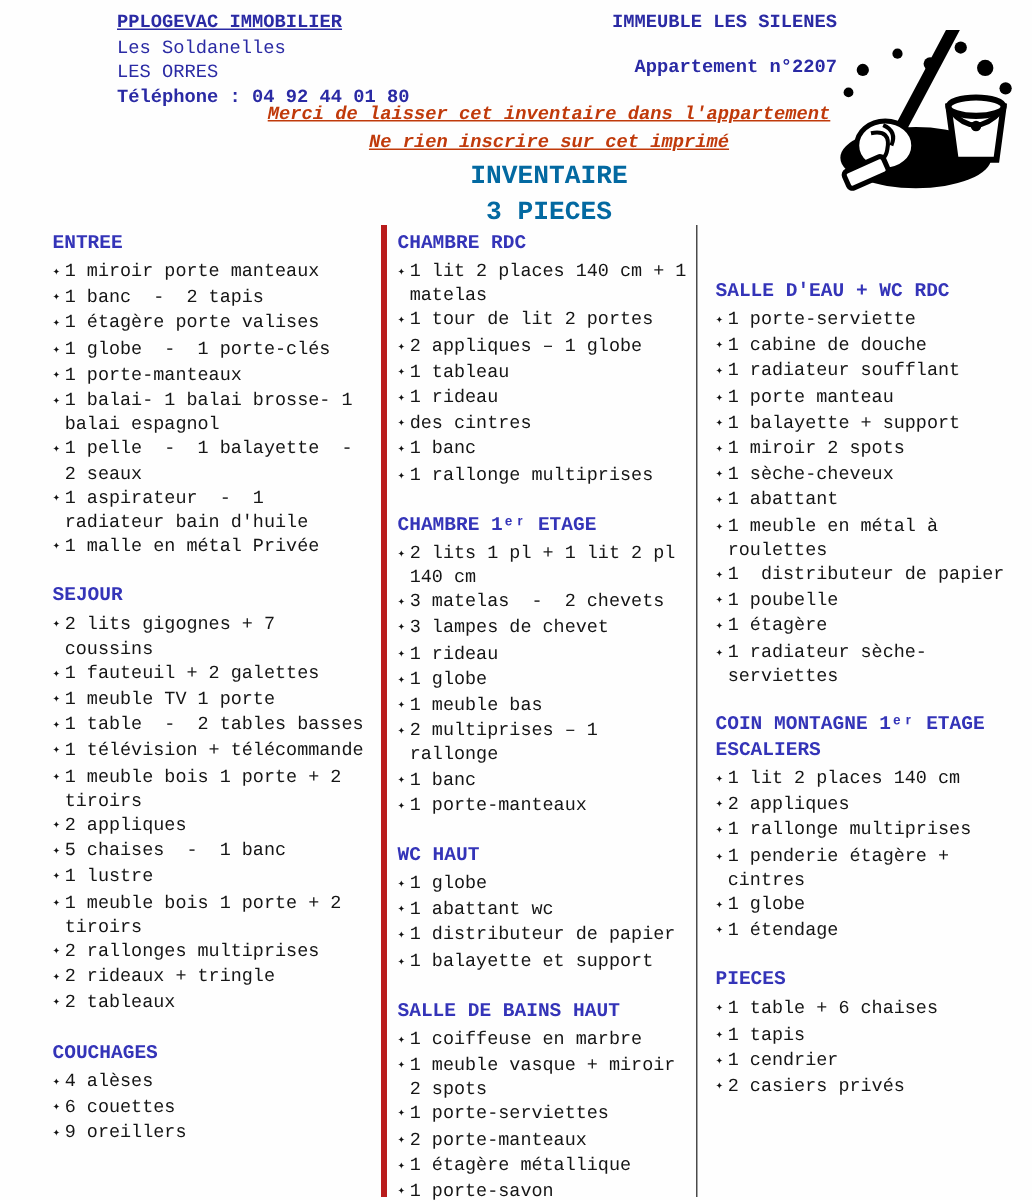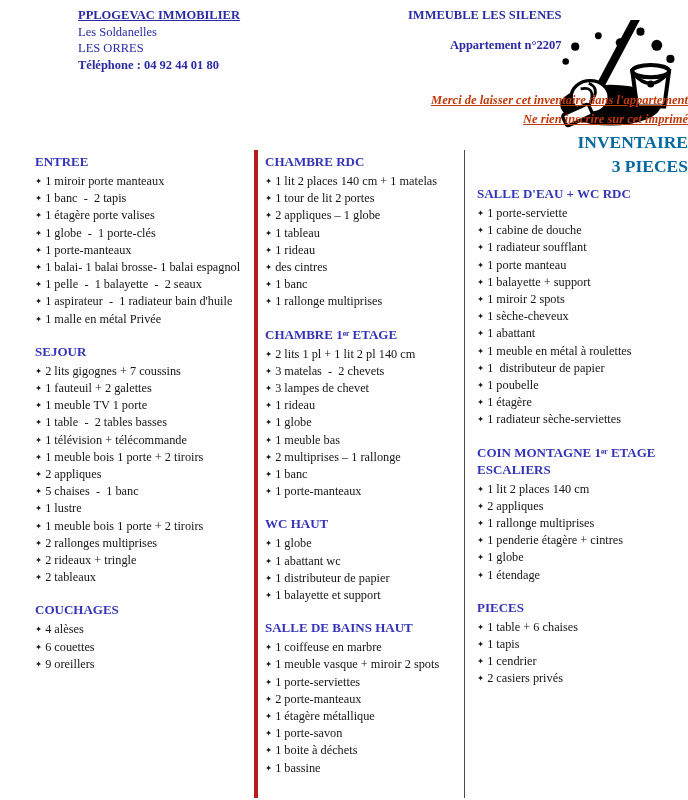--- a/index.html
+++ b/index.html
@@ -1,33 +1,33 @@
 <!DOCTYPE html>
 <html><head>
 <meta charset="utf-8">
 <style>
   html,body{margin:0;padding:0;background:#ffffff;}
   .page{
     position:relative;
     width:688px;height:800px;
     background:#fefefe;
-    font-family:Liberation Serif, serif;
+    font-family:Liberation Mono, monospace;
     color:#151515;
     overflow:hidden;
     box-sizing:border-box;
   }
   
   .header{position:relative;height:150px;}
   .agency{position:absolute;left:78px;top:7px;font-size:12.5px;line-height:16.5px;color:#2a2aa4;}
   .agency-name{font-weight:bold;text-decoration:underline;}
   .agency-phone{font-weight:bold;}
   .building{position:absolute;left:408px;top:7px;font-size:12.5px;line-height:16px;color:#2a2aa4;font-weight:bold;text-align:right;}
   .building-apt{margin-top:14px;}
   .clipart{position:absolute;left:548px;top:20px;width:136px;height:124px;}
-  .center-block{position:absolute;left:0;right:0;top:67px;text-align:right;padding-left:44px;margin-top:24px;}
+  .center-block{position:absolute;left:0;right:0;top:67px;text-align:center;padding-left:44px;}
   .notice{
     color:#c03a0b;font-size:12.5px;font-weight:bold;font-style:italic;
     text-decoration:underline;line-height:19px;
   }
   .doc-title{color:#0369a1;font-weight:bold;font-size:17.5px;line-height:21px;margin-top:3px;}
   
   .columns{
     display:flex;
     margin-left:30px;
     height:648px;

